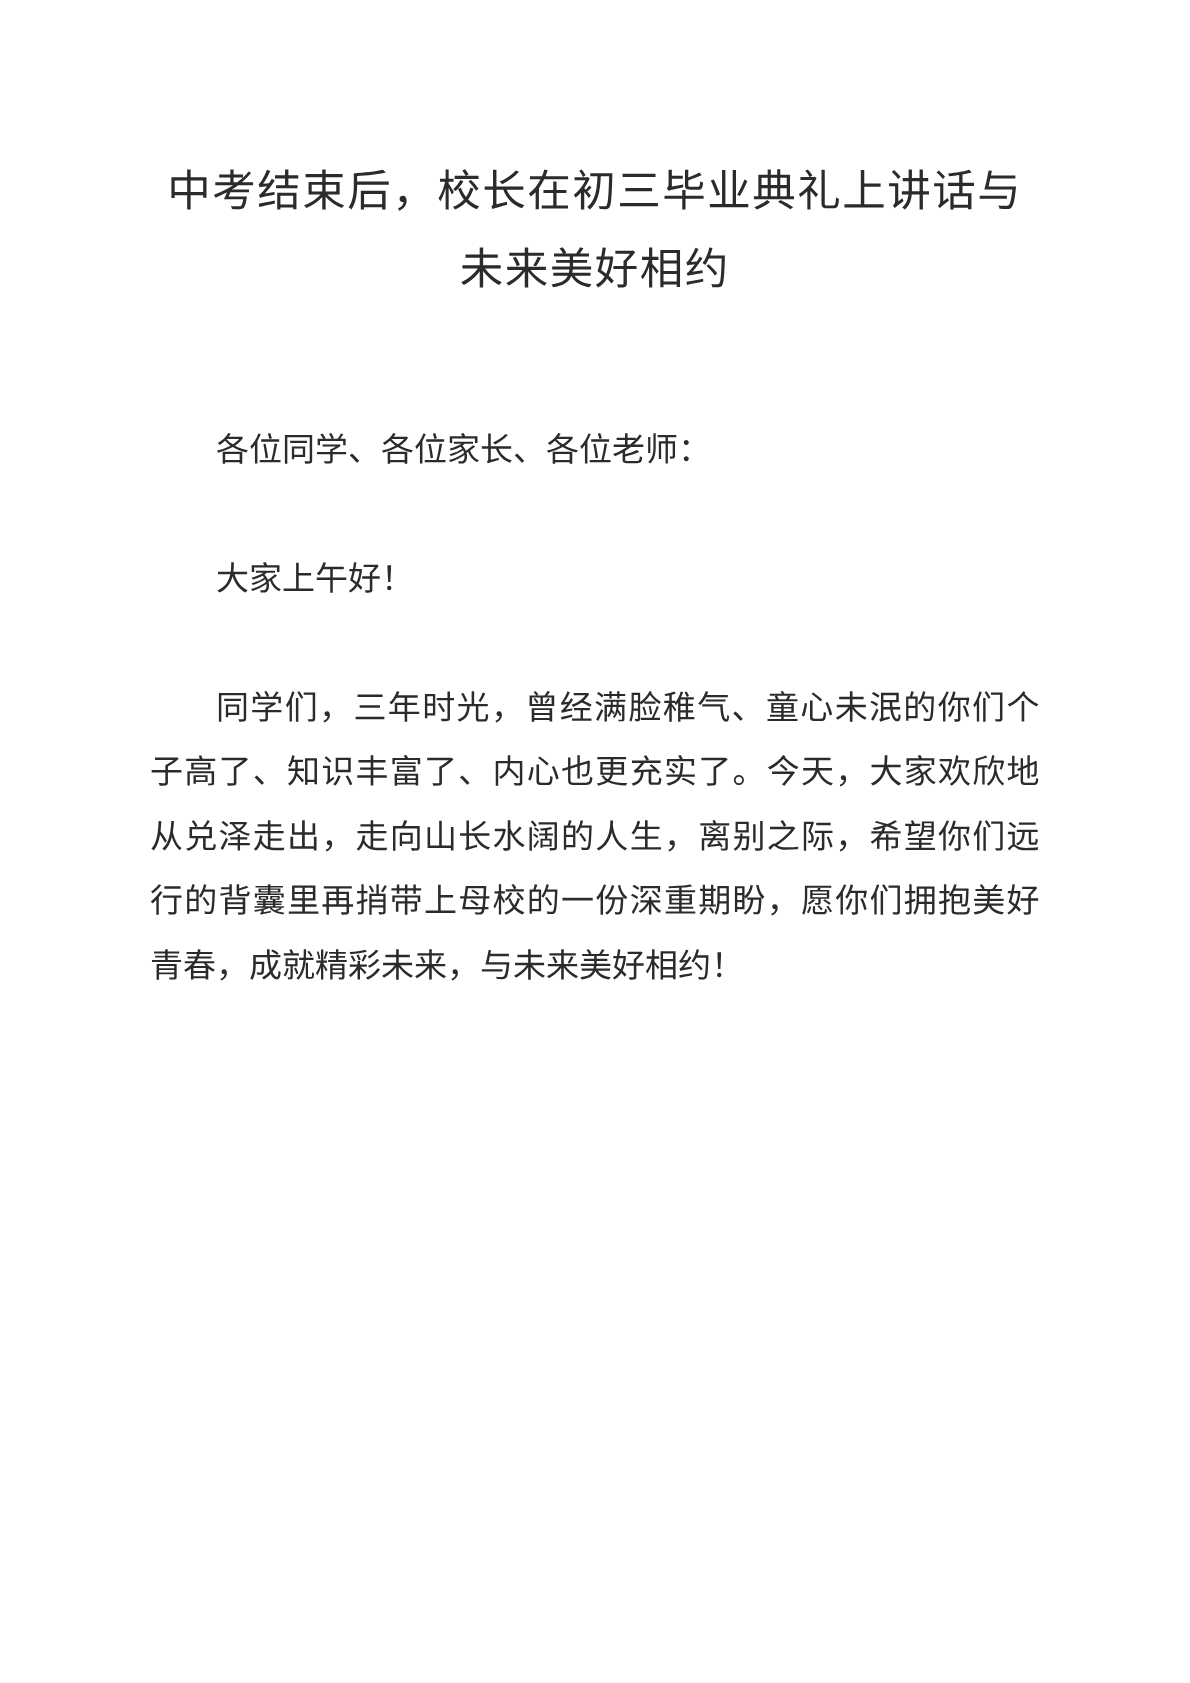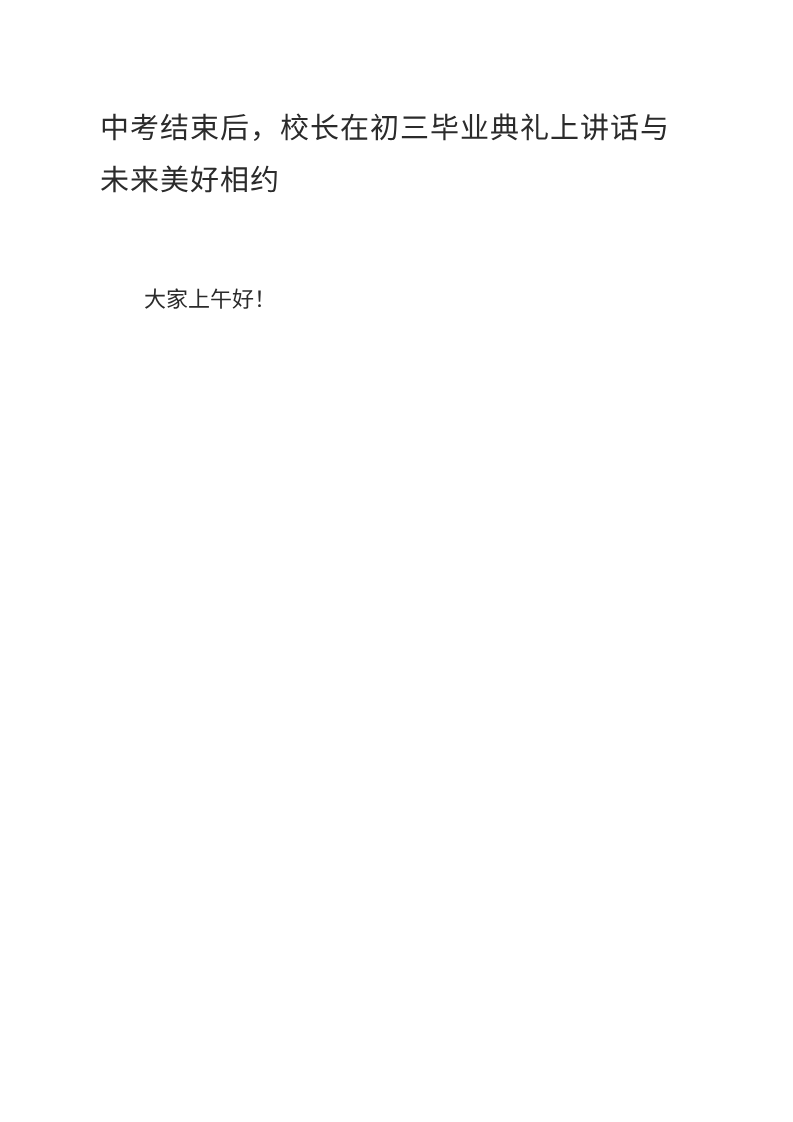--- a/index.html
+++ b/index.html
@@ -17,35 +17,37 @@
     padding: 102px 100px 0 100px;
     overflow: hidden;
     font-family: "Liberation Serif", "DejaVu Serif", serif;
     color: #2b2b2b;
   }
   .doc-title {
     margin: 0 0 72px 0;
     font-size: 29px;
     font-weight: normal;
     line-height: 52px;
-    text-align: left;
+    text-align: center;
     letter-spacing: 1px;
   }
   .doc-body p {
     margin: 0 0 43px 0;
     font-size: 22px;
     line-height: 43px;
     text-align: justify;
     text-justify: inter-ideograph;
     text-indent: 2em;
     word-break: break-all;
   }
 </style>
 </head>
 <body>
 
 <div class="page">
   <h1 class="doc-title">中考结束后，校长在初三毕业典礼上讲话与未来美好相约</h1>
 
   <main class="doc-body">
+    <p>各位同学、各位家长、各位老师：</p>
     <p>大家上午好！</p>
+    <p>同学们，三年时光，曾经满脸稚气、童心未泯的你们个子高了、知识丰富了、内心也更充实了。今天，大家欢欣地从兑泽走出，走向山长水阔的人生，离别之际，希望你们远行的背囊里再捎带上母校的一份深重期盼，愿你们拥抱美好青春，成就精彩未来，与未来美好相约！</p>
   </main>
 </div>
 
 </body></html>

